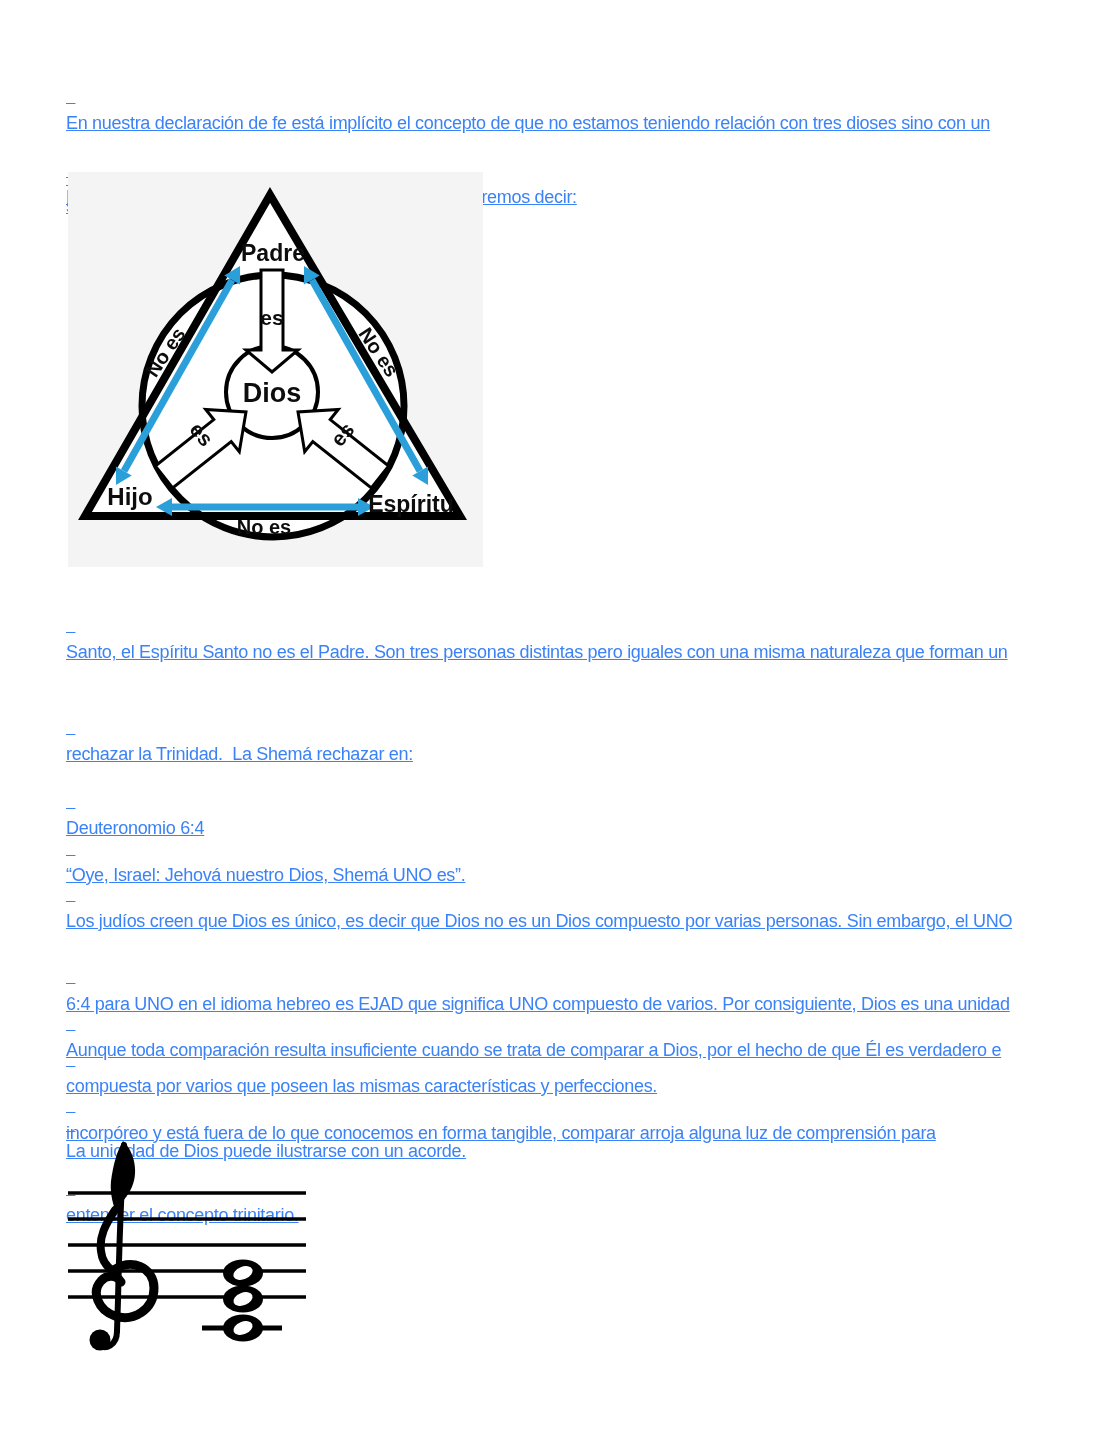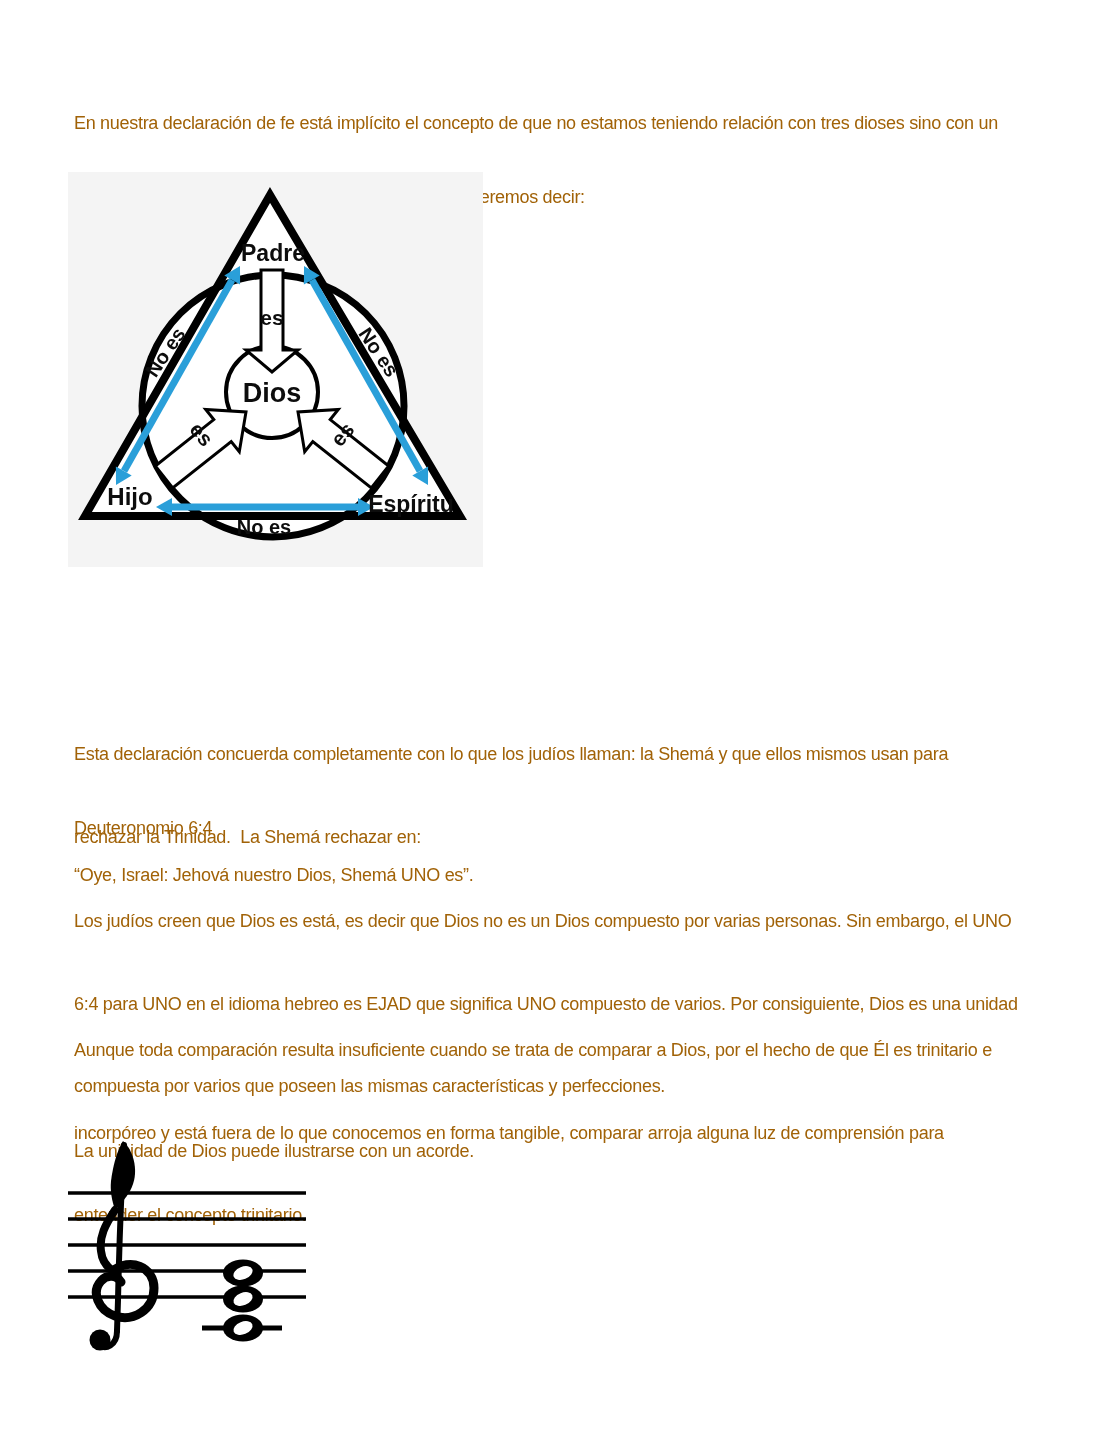--- a/index.html
+++ b/index.html
@@ -1,23 +1,23 @@
 <!DOCTYPE html>
 <html><head>
 <meta charset="utf-8">
 <style>
   html,body{margin:0;padding:0;}
   body{
     width:1112px;height:1440px;position:relative;background:#ffffff;
     font-family:"Liberation Sans",sans-serif;color:#1d1d1d;overflow:hidden;
   }
   .para{
-    position:absolute;left:74px;width:1010px;
+    position:absolute;left:66px;width:1010px;
     font-size:18px;line-height:27.5px;letter-spacing:-0.3px;
-    white-space:pre;color:#a16207;
+    white-space:pre;color:#3b82f6;text-decoration:underline;
   }
   .fig{position:absolute;display:block;}
   svg text{font-family:"Liberation Sans",sans-serif;fill:#0d0d0d;}
   .dlabel{font-weight:bold;}
 </style>
 </head>
 <body>
 
 <div class="para" style="top:55px">
   <div>En nuestra declaración de fe está implícito el concepto de que no estamos teniendo relación con tres dioses sino con un</div>
@@ -66,38 +66,38 @@
   <text class="dlabel" x="204" y="153" font-size="21" text-anchor="middle">es</text>
   <text class="dlabel" font-size="21" text-anchor="middle" transform="translate(128,267) rotate(50)">es</text>
   <text class="dlabel" font-size="21" text-anchor="middle" transform="translate(280,267) rotate(-50)">es</text>
 
   <text class="dlabel" font-size="20" text-anchor="middle" transform="translate(103,184) rotate(-56)">No es</text>
   <text class="dlabel" font-size="20" text-anchor="middle" transform="translate(305,184) rotate(56)">No es</text>
   <text class="dlabel" x="196" y="362" font-size="20" text-anchor="middle">No es</text>
 </svg>
 
 <div class="para" style="top:584px">
+  <div>Santo, el Espíritu Santo no es el Padre. Son tres personas distintas pero iguales con una misma naturaleza que forman un</div>
 </div>
 <div class="para" style="top:686px">
-  <div>Esta declaración concuerda completamente con lo que los judíos llaman: la Shemá y que ellos mismos usan para</div>
   <div>rechazar la Trinidad.  La Shemá rechazar en:</div>
 </div>
 <div class="para" style="top:760px">
   <div>Deuteronomio 6:4</div>
 </div>
 <div class="para" style="top:807px">
   <div>“Oye, Israel: Jehová nuestro Dios, Shemá UNO es”.</div>
 </div>
 <div class="para" style="top:853px">
-  <div>Los judíos creen que Dios es está, es decir que Dios no es un Dios compuesto por varias personas. Sin embargo, el UNO</div>
+  <div>Los judíos creen que Dios es único, es decir que Dios no es un Dios compuesto por varias personas. Sin embargo, el UNO</div>
   <div>6:4 para UNO en el idioma hebreo es EJAD que significa UNO compuesto de varios. Por consiguiente, Dios es una unidad</div>
   <div>compuesta por varios que poseen las mismas características y perfecciones.</div>
 </div>
 <div class="para" style="top:982px">
-  <div>Aunque toda comparación resulta insuficiente cuando se trata de comparar a Dios, por el hecho de que Él es trinitario e</div>
+  <div>Aunque toda comparación resulta insuficiente cuando se trata de comparar a Dios, por el hecho de que Él es verdadero e</div>
   <div>incorpóreo y está fuera de lo que conocemos en forma tangible, comparar arroja alguna luz de comprensión para</div>
   <div>entender el concepto trinitario.</div>
 </div>
 <div class="para" style="top:1083px">
   <div>La unicidad de Dios puede ilustrarse con un acorde.</div>
 </div>
 
 <svg class="fig" style="left:60px;top:1135px" width="330" height="245" viewBox="0 0 330 245">
 
   <g stroke="#000000" stroke-width="3.5">

